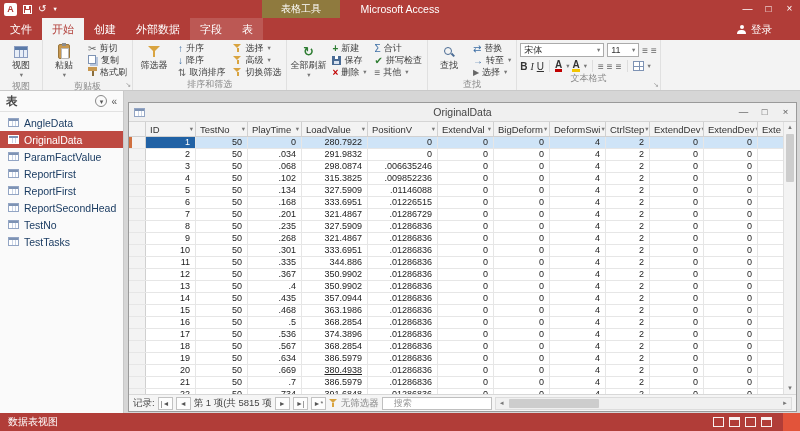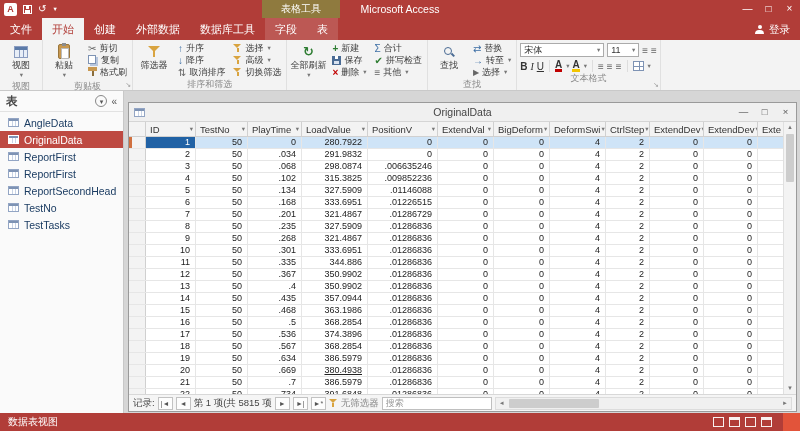--- a/index.html
+++ b/index.html
@@ -19,21 +19,21 @@
   .tbglyph { font-size:10px; line-height:18px; color:#fff; }
   .apptitle { position:absolute; left:0; right:0; top:0; text-align:center; line-height:18px; font-size:10.5px; }
   .ctxtab { position:absolute; left:262px; top:0; width:78px; height:18px; background:#8F7A3E; color:#fff; text-align:center; line-height:18px; font-size:10px; }
   .winctl { position:absolute; right:0; top:0; height:18px; display:flex; }
   .winbtn { width:21px; text-align:center; line-height:18px; font-size:10px; color:#fff; }
   
   .tabsrow { position:absolute; left:0; top:18px; right:0; height:22px; background:#B13D38; display:flex; color:#fff; font-size:11px; z-index:4; }
   .tab { padding:0 10px; line-height:22px; white-space:nowrap; }
   .tab.active { background:#F3F3F3; color:#B13D38; }
   .tab.ctx { background:rgba(255,255,255,.14); }
-  .signin { margin-left:auto; display:flex; align-items:center; gap:5px; padding-right:10px; line-height:22px; font-size:10.5px; }
+  .signin { margin-left:auto; display:flex; align-items:center; gap:5px; padding-right:28px; line-height:22px; font-size:10.5px; }
   .person { width:9px; height:9px; position:relative; display:inline-block; }
   .person::before { content:""; position:absolute; left:2.5px; top:0; width:4px; height:4px; border-radius:50%; background:#fff; }
   .person::after  { content:""; position:absolute; left:0; bottom:0; width:9px; height:4px; border-radius:4px 4px 0 0; background:#fff; }
   
   .ribbon { position:absolute; left:0; top:40px; right:0; height:51px; background:#F3F3F3; border-bottom:1px solid #C9C9C9; display:flex; z-index:3; }
   .group { position:relative; display:flex; flex-direction:column; border-right:1px solid #E0E0E0; padding:2px 3px 0 3px; }
   .gbody { flex:1; display:flex; gap:4px; align-items:flex-start; }
   .glabel { height:13px; line-height:13px; text-align:center; font-size:9px; color:#8A8A8A; white-space:nowrap; }
   .launcher { position:absolute; right:1px; bottom:1px; font-size:7px; color:#9A9A9A; }
   .big { display:flex; flex-direction:column; align-items:center; font-size:9px; color:#3C3C3C; padding-top:1px; min-width:36px; text-align:center; line-height:10px; }
@@ -116,21 +116,21 @@
   .tr.sel .sel-cell::before { content:""; position:absolute; left:0; top:0; bottom:0; width:3px; background:#D0703F; }
   .vscroll { position:absolute; right:0; top:19px; bottom:17px; width:13px; background:#F3F3F3; border-left:1px solid #E0E0E0; }
   .vs-arrow { height:11px; text-align:center; font-size:6px; color:#777; line-height:11px; }
   .vs-thumb { position:absolute; left:2px; right:2px; top:12px; height:48px; background:#CDCDCD; border-radius:1px; }
   .vs-bottom { position:absolute; bottom:0; left:0; right:0; }
   
   .recnav { position:absolute; left:0; right:0; bottom:0; height:17px; background:#F5F5F5; border-top:1px solid #D8D8D8; display:flex; align-items:center; font-size:9.5px; color:#444; padding:0 4px; gap:3px; }
   .rn-btn { min-width:15px; height:13px; border:1px solid #C2C2C2; background:#FDFDFD; font-size:7px; line-height:11px; text-align:center; color:#555; padding:0 1px; }
   .rn-text { white-space:nowrap; }
   .rn-filter { display:flex; align-items:center; gap:3px; color:#888; white-space:nowrap; }
-  .rn-search { width:110px; height:13px; border:1px solid #BFBFBF; font-size:9px; padding:0 3px; color:#333; font-family:inherit; }
+  .rn-search { width:110px; height:13px; border:1px solid #BFBFBF; font-size:9px; padding:0 11px; color:#333; font-family:inherit; }
   .rn-search::placeholder { color:#999; }
   .hscroll { flex:1; height:13px; background:#F0F0F0; border:1px solid #DCDCDC; position:relative; display:flex; align-items:center; }
   .hs-arrow { width:12px; text-align:center; font-size:6px; color:#777; }
   .hs-thumb { position:absolute; left:13px; top:1px; bottom:1px; width:90px; background:#CDCDCD; border-radius:1px; }
   .hs-right { margin-left:auto; }
   
   .statusbar { position:absolute; left:0; right:0; bottom:0; height:18px; background:#B13D38; color:#fff; display:flex; align-items:center; font-size:10px; padding-left:8px; z-index:6; }
   .sb-right { margin-left:auto; display:flex; align-items:center; gap:5px; }
   .sbic { width:11px; height:10px; border:1px solid rgba(255,255,255,.92); display:inline-block; }
   .sbic.b { border-top-width:3px; }
@@ -156,21 +156,20 @@
       <span class="winbtn">×</span>
     </div>
   </div>
 
   <div class="tabsrow">
     <span id="tabs-holder" style="display:flex">
         <span class="tab file">文件</span>
         <span class="tab active">开始</span>
         <span class="tab">创建</span>
         <span class="tab">外部数据</span>
-        <span class="tab">数据库工具</span>
         <span class="tab ctx">字段</span>
         <span class="tab ctx">表</span>
       </span>
     <span class="signin">
       <span class="person"></span>
       <span>登录</span>
     </span>
   </div>
 
   <div class="ribbon">
@@ -374,20 +373,24 @@
       <span class="np-coll">«</span>
     </div>
     <div class="np-items" id="nav-items">
         <div class="nav-item">
           <span class="i-table"></span>
           <span>AngleData</span>
         </div>
         <div class="nav-item selected">
           <span class="i-table"></span>
           <span>OriginalData</span>
+        </div>
+        <div class="nav-item">
+          <span class="i-table"></span>
+          <span>ParamFactValue</span>
         </div>
         <div class="nav-item">
           <span class="i-table"></span>
           <span>ReportFirst</span>
         </div>
         <div class="nav-item">
           <span class="i-table"></span>
           <span>ReportFirst</span>
         </div>
         <div class="nav-item">

